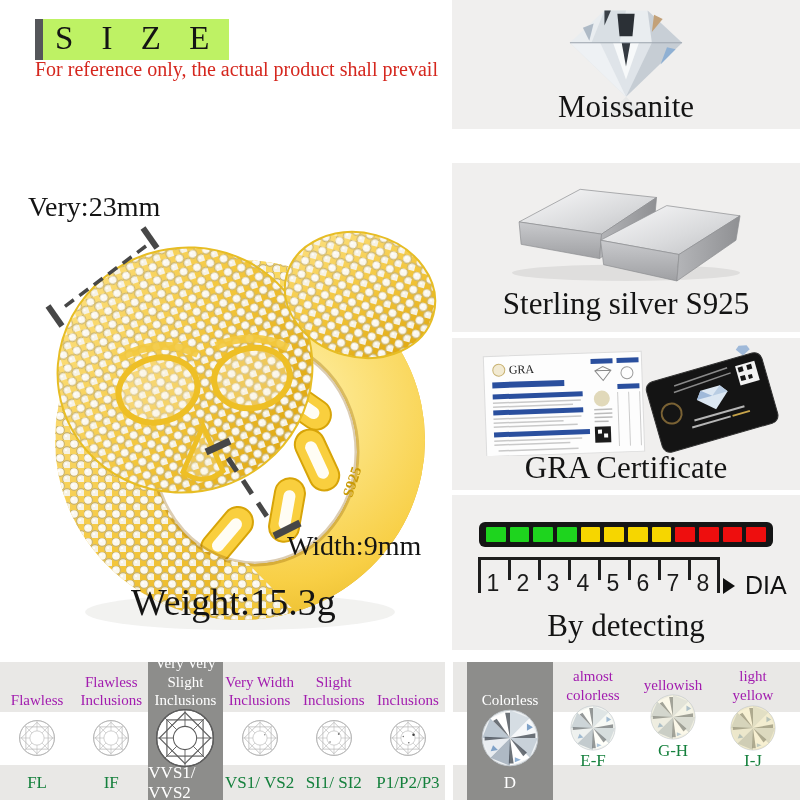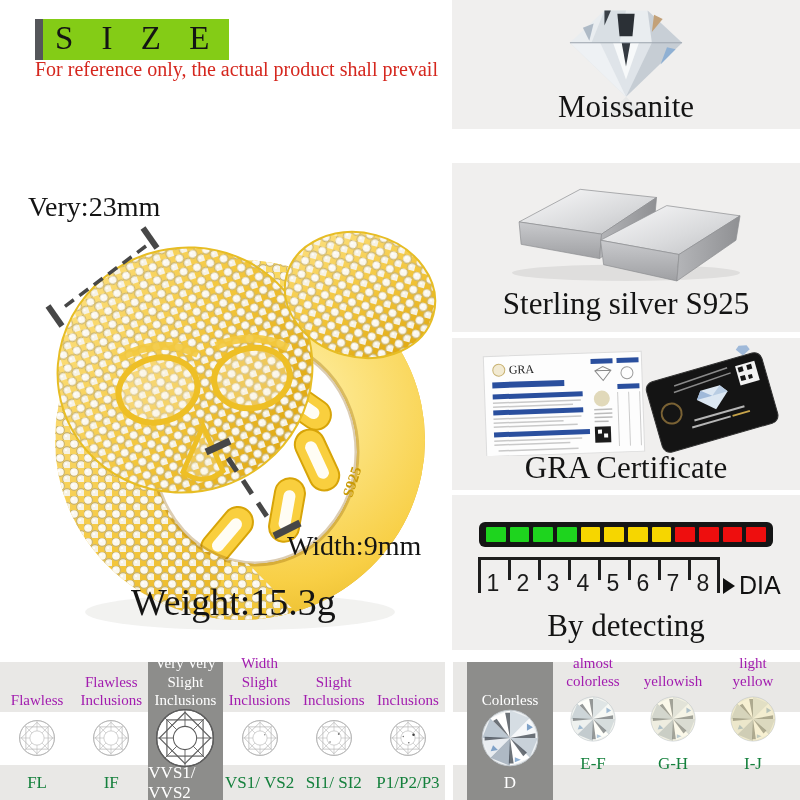--- a/index.html
+++ b/index.html
@@ -5,21 +5,21 @@
   html,body{margin:0;padding:0;}
   body{
     width:800px;height:800px;position:relative;overflow:hidden;
     background:#ffffff;font-family:"Liberation Serif",serif;color:#1a1a1a;
   }
   .abs{position:absolute;}
 
   
   .size-box{left:35px;top:19px;display:flex;align-items:stretch;}
   .size-bar{width:8px;background:#55565a;}
-  .size-title{background:#84cc16;font-size:33px;letter-spacing:10px;padding:1px 10px 3px 12px;color:#141414;}
+  .size-title{background:#bef264;font-size:33px;letter-spacing:10px;padding:1px 10px 3px 12px;color:#141414;}
   .disclaimer{left:35px;top:58px;font-size:20px;color:#d5271e;}
 
   
   .lbl{color:#141414;white-space:nowrap;}
   .lbl-w23{left:28px;top:191px;font-size:28px;}
   .lbl-w9{left:287px;top:530px;font-size:28px;}
   .lbl-weight{left:131px;top:580px;font-size:38px;}
 
   
   .card{left:452px;width:348px;background:#f0efee;}
@@ -32,38 +32,38 @@
   
   .detect-bar{position:absolute;left:27px;top:27px;width:294px;height:25px;background:#151515;border-radius:6px;
     display:flex;gap:4px;padding:5px 7px;box-sizing:border-box;}
   .seg{flex:1;border-radius:1px;}
   .ruler{position:absolute;left:26px;top:62px;width:242px;height:38px;border-top:3px solid #1e1e1e;}
   .tick{position:absolute;top:0;width:3px;background:#1e1e1e;}
   .tick.long{height:33px;}
   .tick.short{height:20px;}
   .rnum{position:absolute;top:10px;width:30px;text-align:center;
     font-family:"Liberation Sans",sans-serif;font-size:23px;color:#1b1b1b;}
-  .dia{position:absolute;left:271px;top:76px;display:flex;align-items:center;gap:4px;
+  .dia{position:absolute;left:271px;top:76px;display:flex;align-items:center;gap:10px;
     font-family:"Liberation Sans",sans-serif;font-size:25px;color:#111;}
   .dia-arrow{width:0;height:0;border-top:8px solid transparent;border-bottom:8px solid transparent;border-left:12px solid #111;}
 
   
   .strip{top:662px;height:138px;background:#e9e8e6;}
   #strip-clarity{left:0;width:445px;display:flex;}
   #strip-color{left:453px;width:347px;}
   .white-band{position:absolute;left:0;top:50px;height:53px;width:100%;background:#ffffff;}
   .scol{position:relative;flex:1;display:flex;flex-direction:column;align-items:center;z-index:1;}
   .scol .sc-label{height:48px;display:flex;flex-direction:column;justify-content:flex-end;align-items:center;
     font-size:15px;line-height:1.25;color:#a21caf;text-align:center;padding-top:5px;box-sizing:border-box;}
   .scol .sc-gem{height:56px;display:flex;align-items:center;justify-content:center;}
   .scol .sc-code{height:34px;display:flex;align-items:center;justify-content:center;font-size:17px;color:#15803d;}
   .scol.hl{background:#8d8d8b;}
   .scol.hl .sc-label,.scol.hl .sc-code{color:#ffffff;}
   .ccol{position:absolute;top:0;height:138px;display:flex;flex-direction:column;align-items:center;z-index:1;}
-  .colflex{position:absolute;left:100px;top:0;height:100px;right:7px;display:flex;align-items:center;}
+  .colflex{position:absolute;left:100px;top:0;height:100px;right:7px;display:flex;}
 </style>
 </head>
 <body>
 
 <div class="abs size-box">
   <div class="size-bar"></div>
   <div class="size-title">S I Z E</div>
 </div>
 <div class="abs disclaimer">For reference only, the actual product shall prevail</div>
 
@@ -418,21 +418,21 @@
     <div class="sc-gem">
         <svg width="62" height="62" viewBox="0 0 48 48" stroke="#5d5d5d">
           <use href="#cutview"></use>
         </svg>
       </div>
     <div class="sc-code">VVS1/ VVS2</div>
   </div>
 
   <div class="scol">
     <div class="sc-label">
-        <span>Width Slight</span>
+        <span>Very Width</span>
         <span>Inclusions</span>
       </div>
     <div class="sc-gem">
         <svg width="38" height="38" viewBox="0 0 48 48" stroke="#b4b4b4">
           <use href="#cutview"></use>
           <circle cx="30" cy="20" r="0.9" fill="#888" stroke="none"></circle>
         </svg>
       </div>
     <div class="sc-code">VS1/ VS2</div>
   </div>

